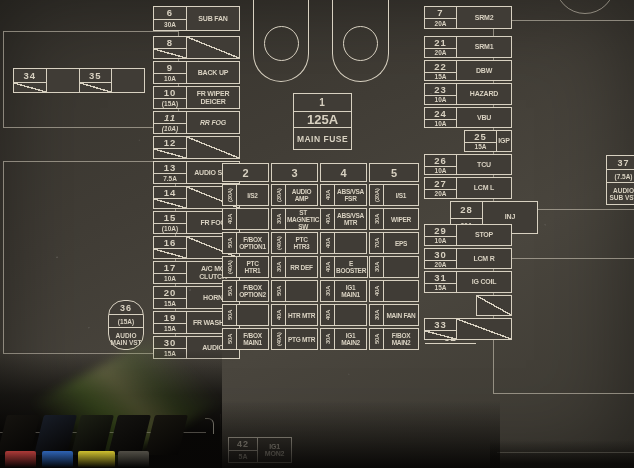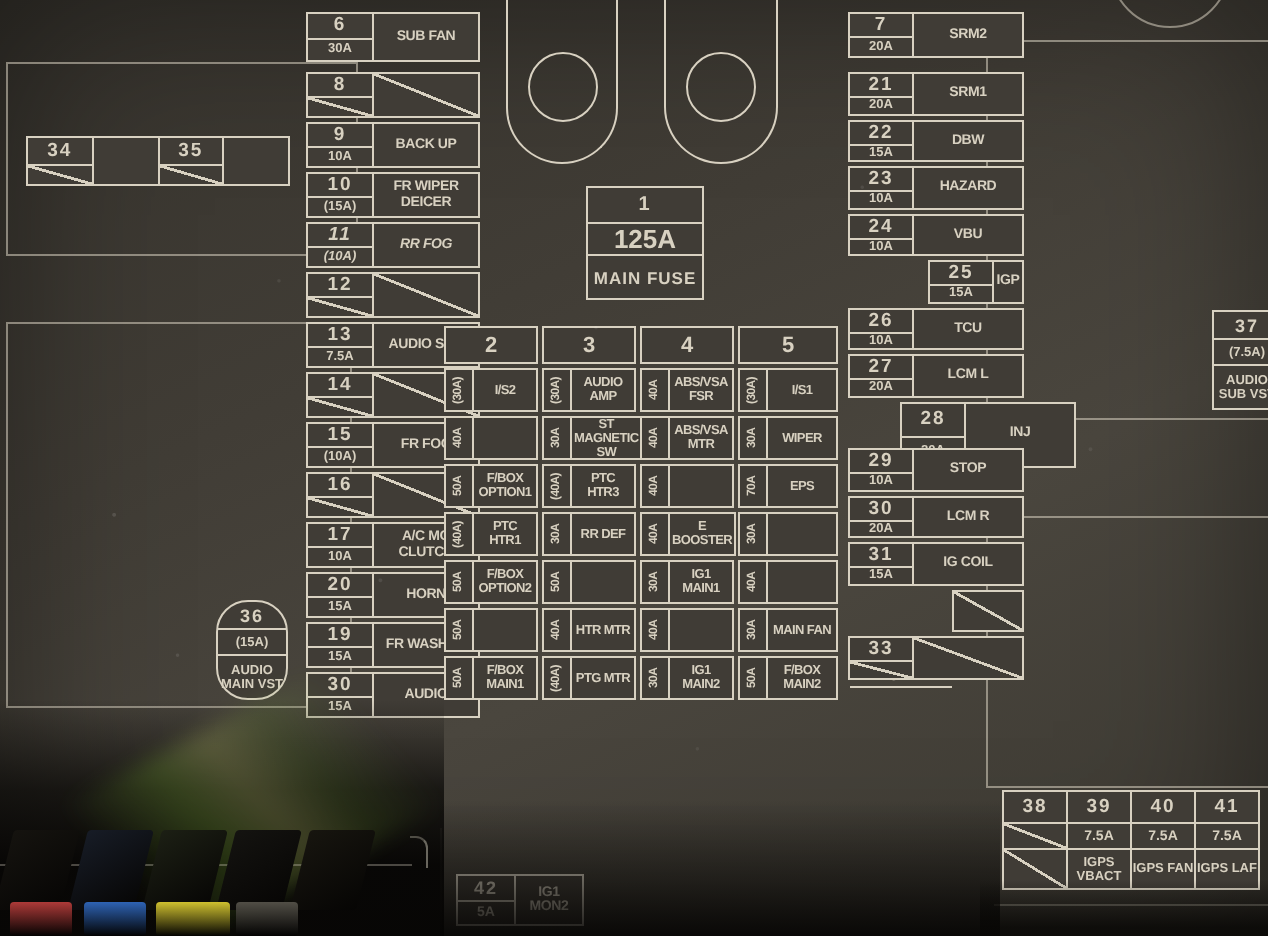--- a/index.html
+++ b/index.html
@@ -450,42 +450,20 @@
           <div class="vamp">30A</div>
           <div class="clabel">MAIN FAN</div>
         </div>
         <div class="crow" style="left: 0px; top: 165px; height: 22px;">
           <div class="vamp">50A</div>
           <div class="clabel">F/BOX MAIN2</div>
         </div>
       </div>
     </div>
 
-  <div id="bottom-table" style="left:502px;top:395px;width:132px;height:50px;">
-      <div class="btcol" style="width: 33px;">
-        <div class="btnum">38</div>
-        <div class="btamp diag"></div>
-        <div class="btlab diag"></div>
-      </div>
-      <div class="btcol" style="width: 33px;">
-        <div class="btnum">39</div>
-        <div class="btamp">7.5A</div>
-        <div class="btlab">IGPS VBACT</div>
-      </div>
-      <div class="btcol" style="width: 33px;">
-        <div class="btnum">40</div>
-        <div class="btamp">7.5A</div>
-        <div class="btlab">IGPS FAN</div>
-      </div>
-      <div class="btcol" style="width: 33px;">
-        <div class="btnum">41</div>
-        <div class="btamp">7.5A</div>
-        <div class="btlab">IGPS LAF</div>
-      </div>
-    </div>
   <div class="shade" style="left:497px;top:452px;width:137px;height:1px;background:rgba(216,209,193,.4);"></div>
 
   <div style="position:absolute;left:228px;top:437px;width:64px;height:26px;display:flex;">
     <div class="ncol" style="width:30px;">
       <div class="ncell" style="font-size:9px;">42</div>
       <div class="acell" style="font-size:7px;">5A</div>
     </div>
     <div class="lcell" style="font-size:7px;">IG1 MON2</div>
   </div>
   <div class="shade" style="left:220px;top:414px;width:1px;height:54px;background:rgba(216,209,193,.45);"></div>

